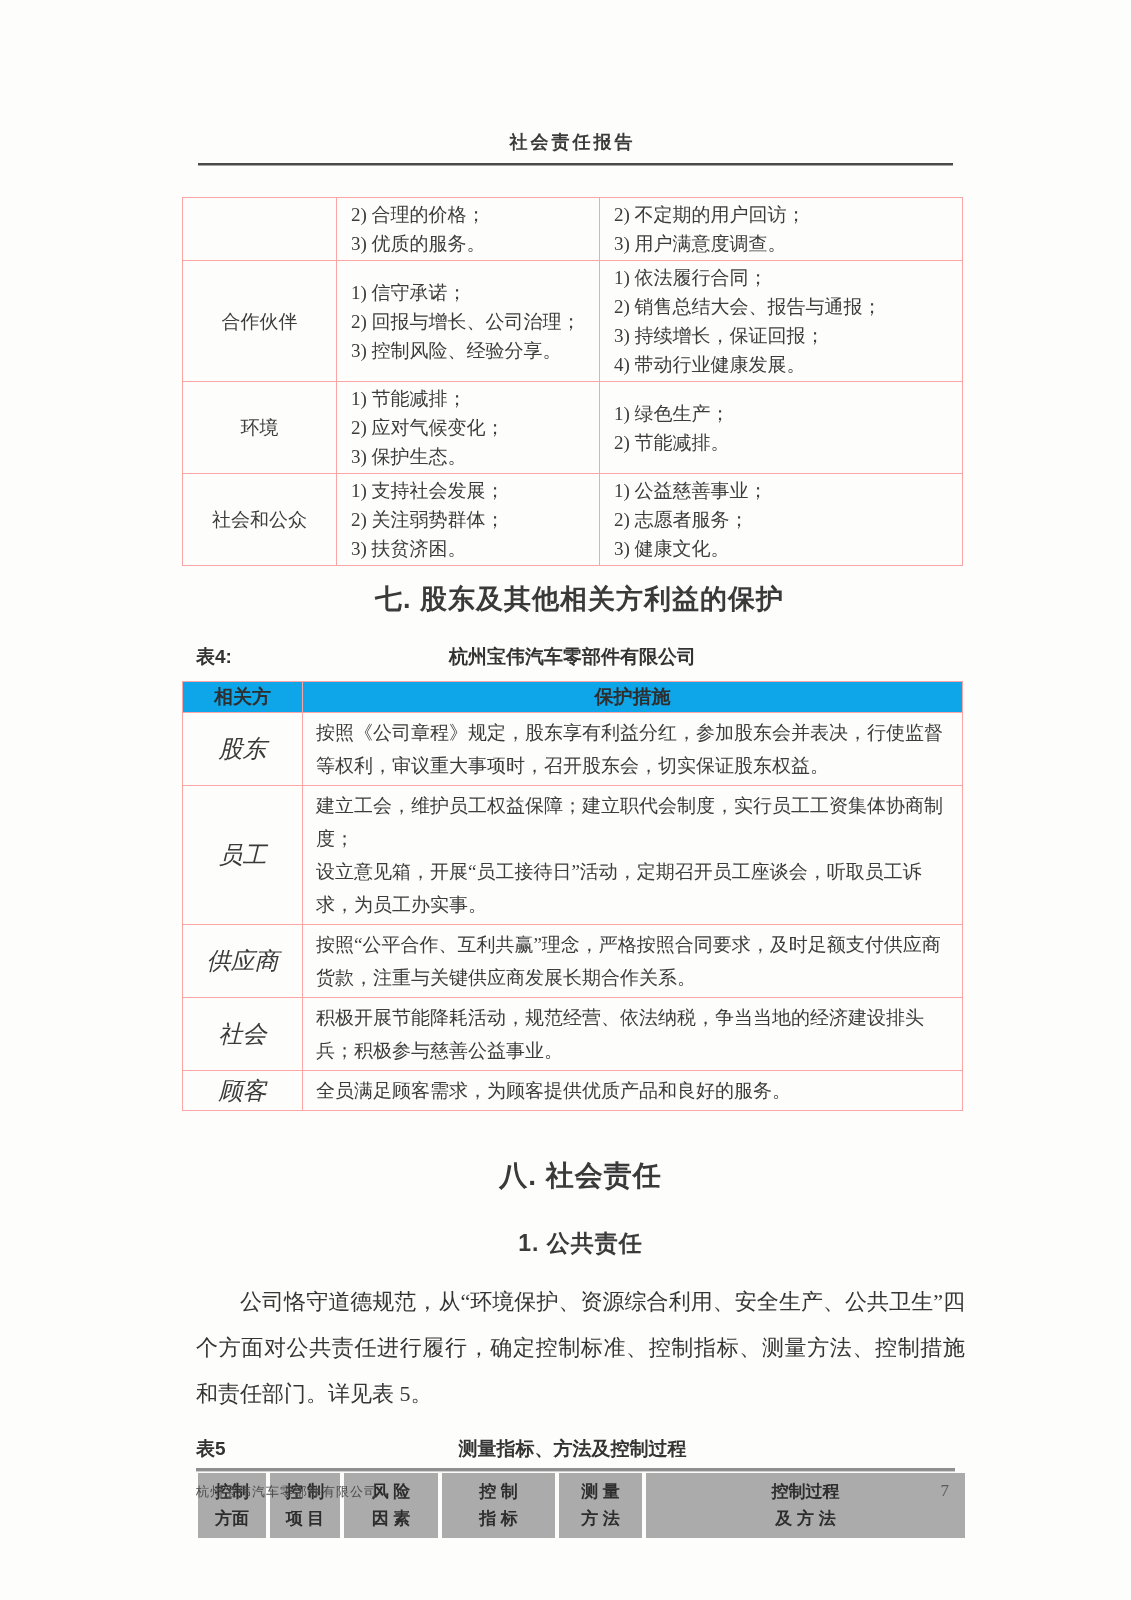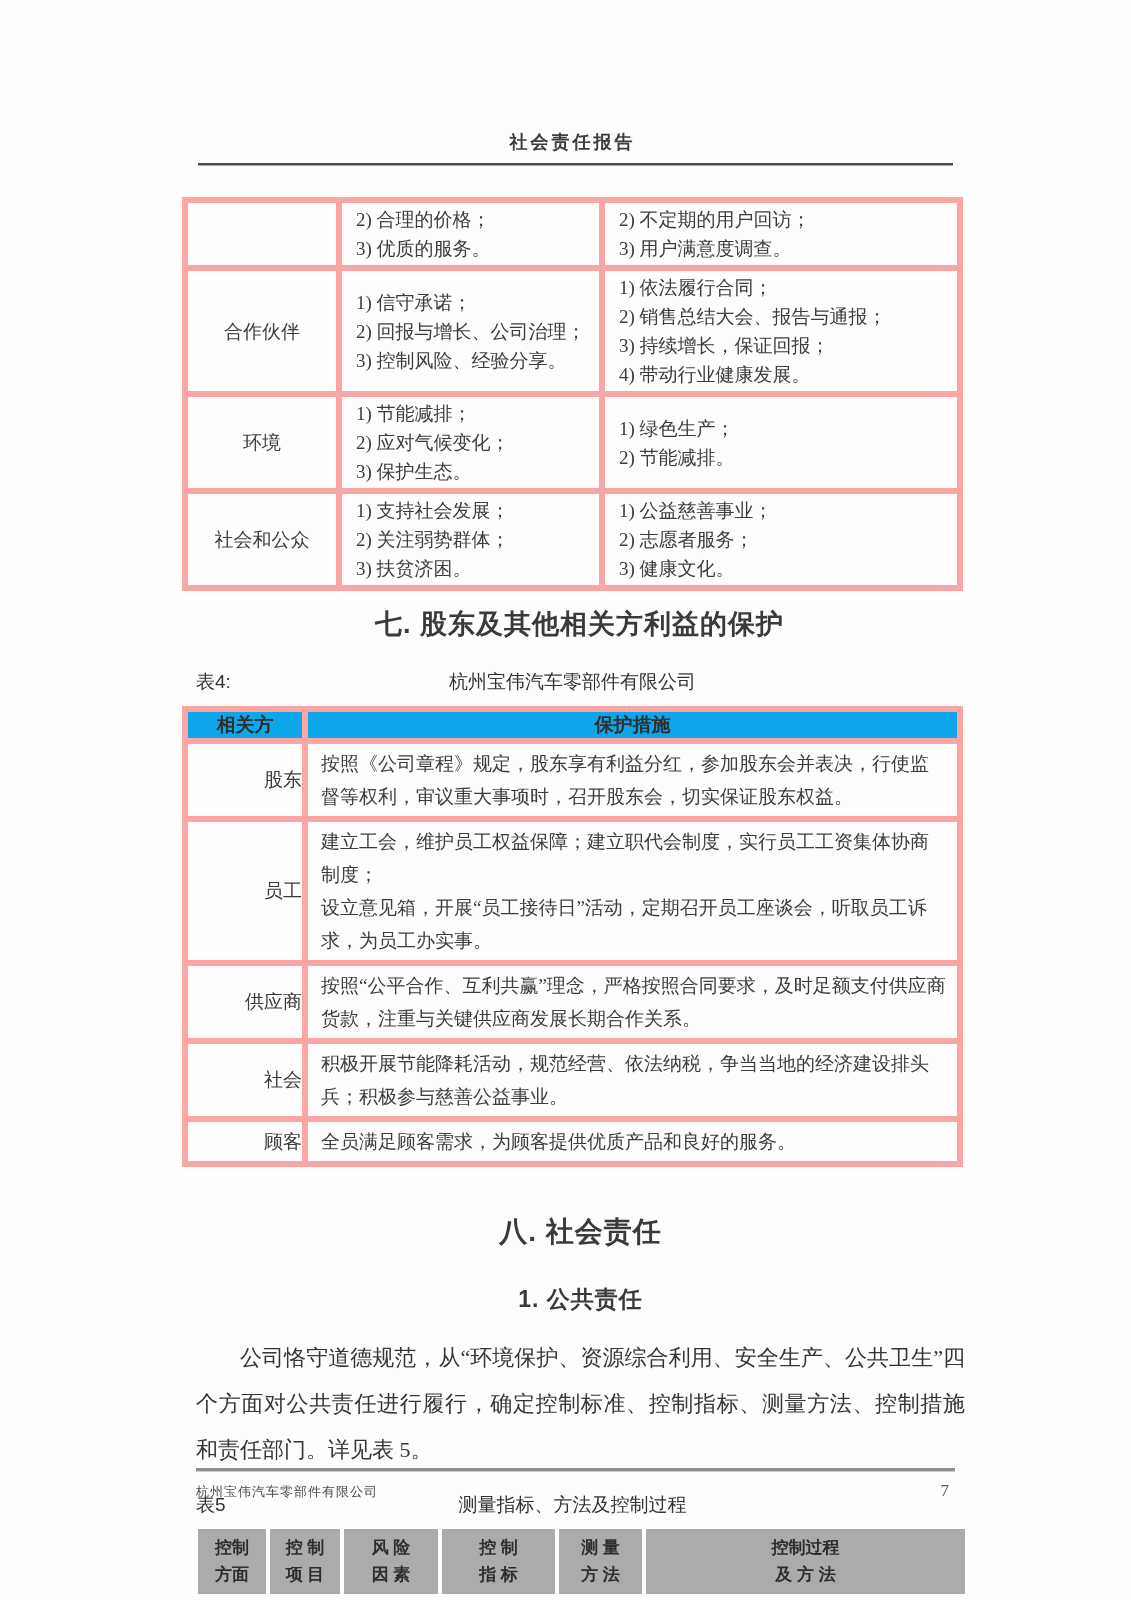--- a/index.html
+++ b/index.html
@@ -20,21 +20,21 @@
   .page-header-title {
     font-size: 18px; font-weight: bold; letter-spacing: 3px; color: #3b3b3b;
   }
   .page-header-rule {
     margin: 9px 10px 0 16px; height: 3px;
     border-top: 2px solid #4a4a4a; border-bottom: 1px solid #a5a5a5;
   }
 
   
   table.tbl { border-collapse: collapse; table-layout: fixed; width: 781px; }
-  table.tbl td, table.tbl th { border: 6px solid #fca5a5; }
+  table.tbl td, table.tbl th { border: 1px solid #fca5a5; }
 
   
   .tbl1 { margin-top: 31px; }
   .tbl1 td {
     font-size: 19px; line-height: 29px; vertical-align: middle;
     padding: 2px 6px 2px 14px; color: #3c3c3c;
   }
   .tbl1 td.c1 { text-align: center; padding: 2px; }
   .pre { white-space: pre-line; }
 
@@ -43,34 +43,34 @@
     font-family: "Liberation Sans", sans-serif;
     font-weight: 600; color: #3a3a3a; letter-spacing: 1px; text-align: center;
   }
   .sec7 { font-size: 27px; margin: 15px 0 0 14px; }
   .sec8 { font-size: 28px; margin: 46px 0 0 16px; }
   .sub1 { font-size: 23px; margin: 33px 0 0 16px; }
 
   
   .caption-row {
     position: relative; margin-top: 27px; height: 24px;
-    font-family: "Liberation Sans", sans-serif; font-weight: normal;
+    font-family: "Liberation Sans", sans-serif; font-weight: bold;
     font-size: 19px; color: #333;
   }
   .cap-label { position: absolute; left: 14px; top: 0; }
   .cap-title { display: block; text-align: center; }
 
   
   .tbl4 { margin-top: 13px; }
   .tbl4 th {
     background: #0ea5e9; font-family: "Liberation Sans", sans-serif;
     font-size: 19px; font-weight: bold; color: #2e2e2e;
     height: 31px; text-align: center;
   }
-  .tbl4 td.party { text-align: right; font-size: 19px; vertical-align: middle; }
+  .tbl4 td.party { text-align: center; font-size: 24px; vertical-align: middle; font-style: italic; }
   .tbl4 td.measures {
     font-size: 19px; line-height: 33px; vertical-align: middle;
     padding: 3px 10px 3px 13px; color: #3c3c3c;
   }
 
   
   .body-para {
     margin: 20px 0 0 14px; width: 769px;
     font-size: 22px; line-height: 46px; color: #353535;
     text-align: justify; text-indent: 2em;

